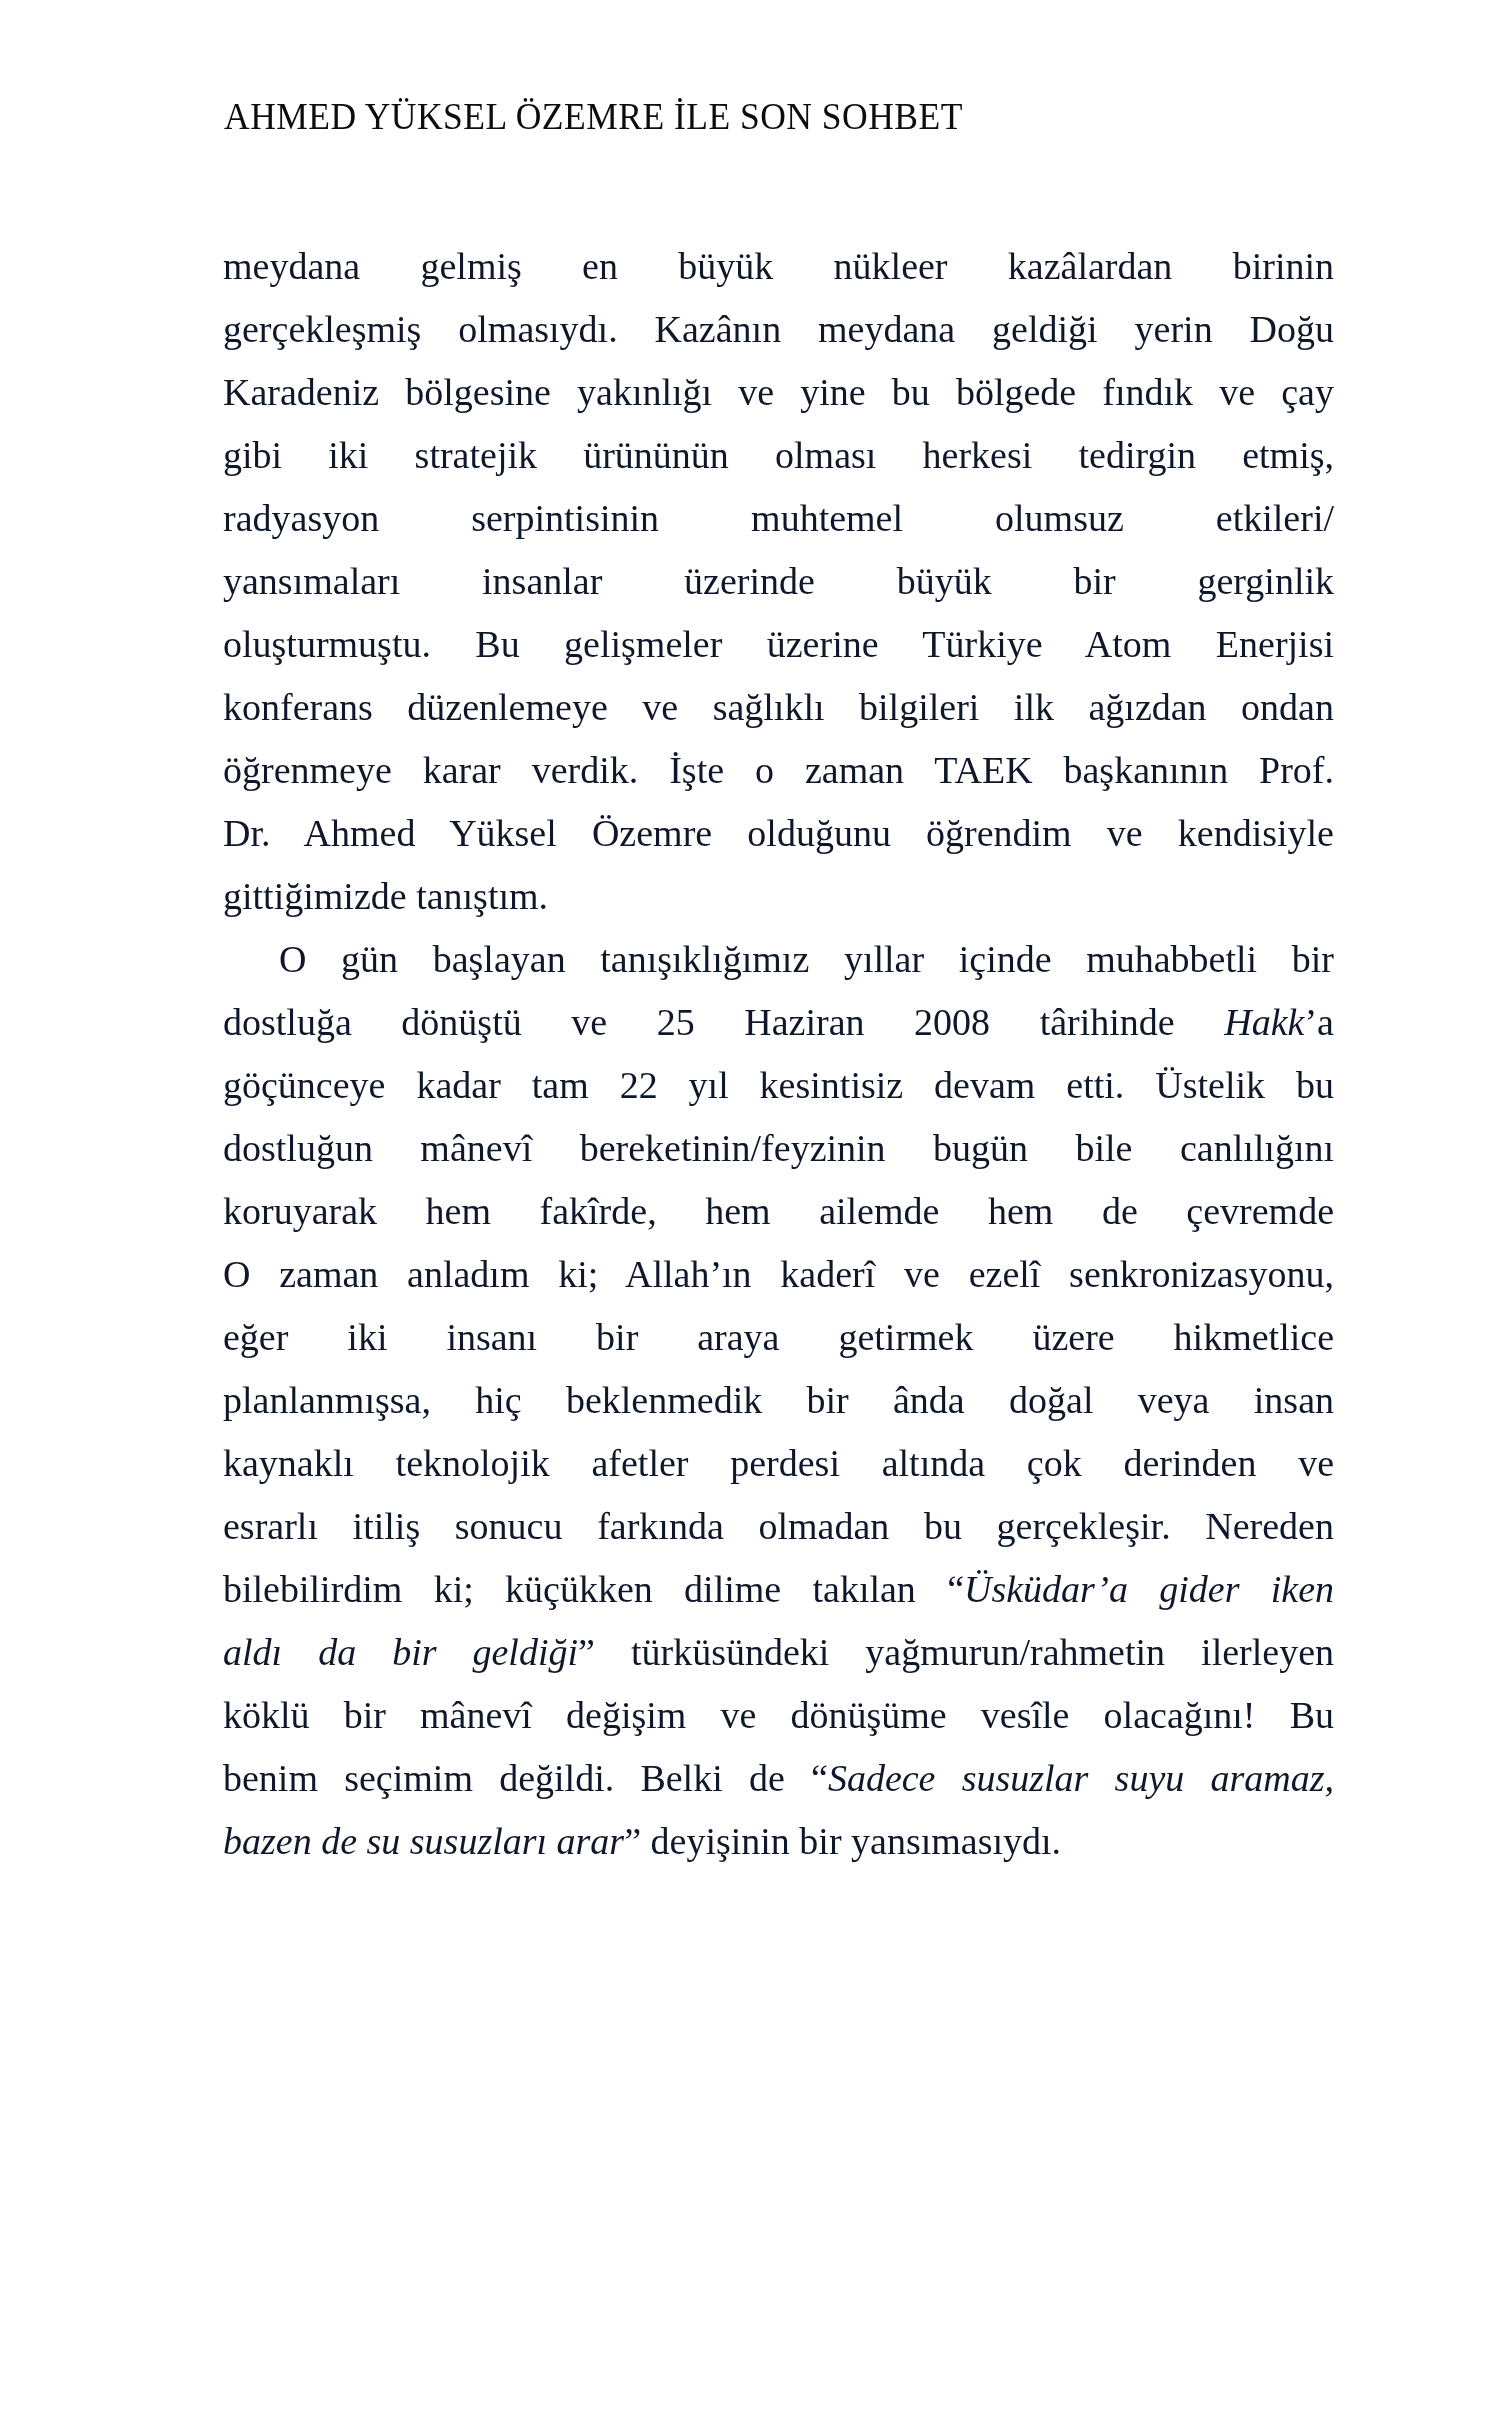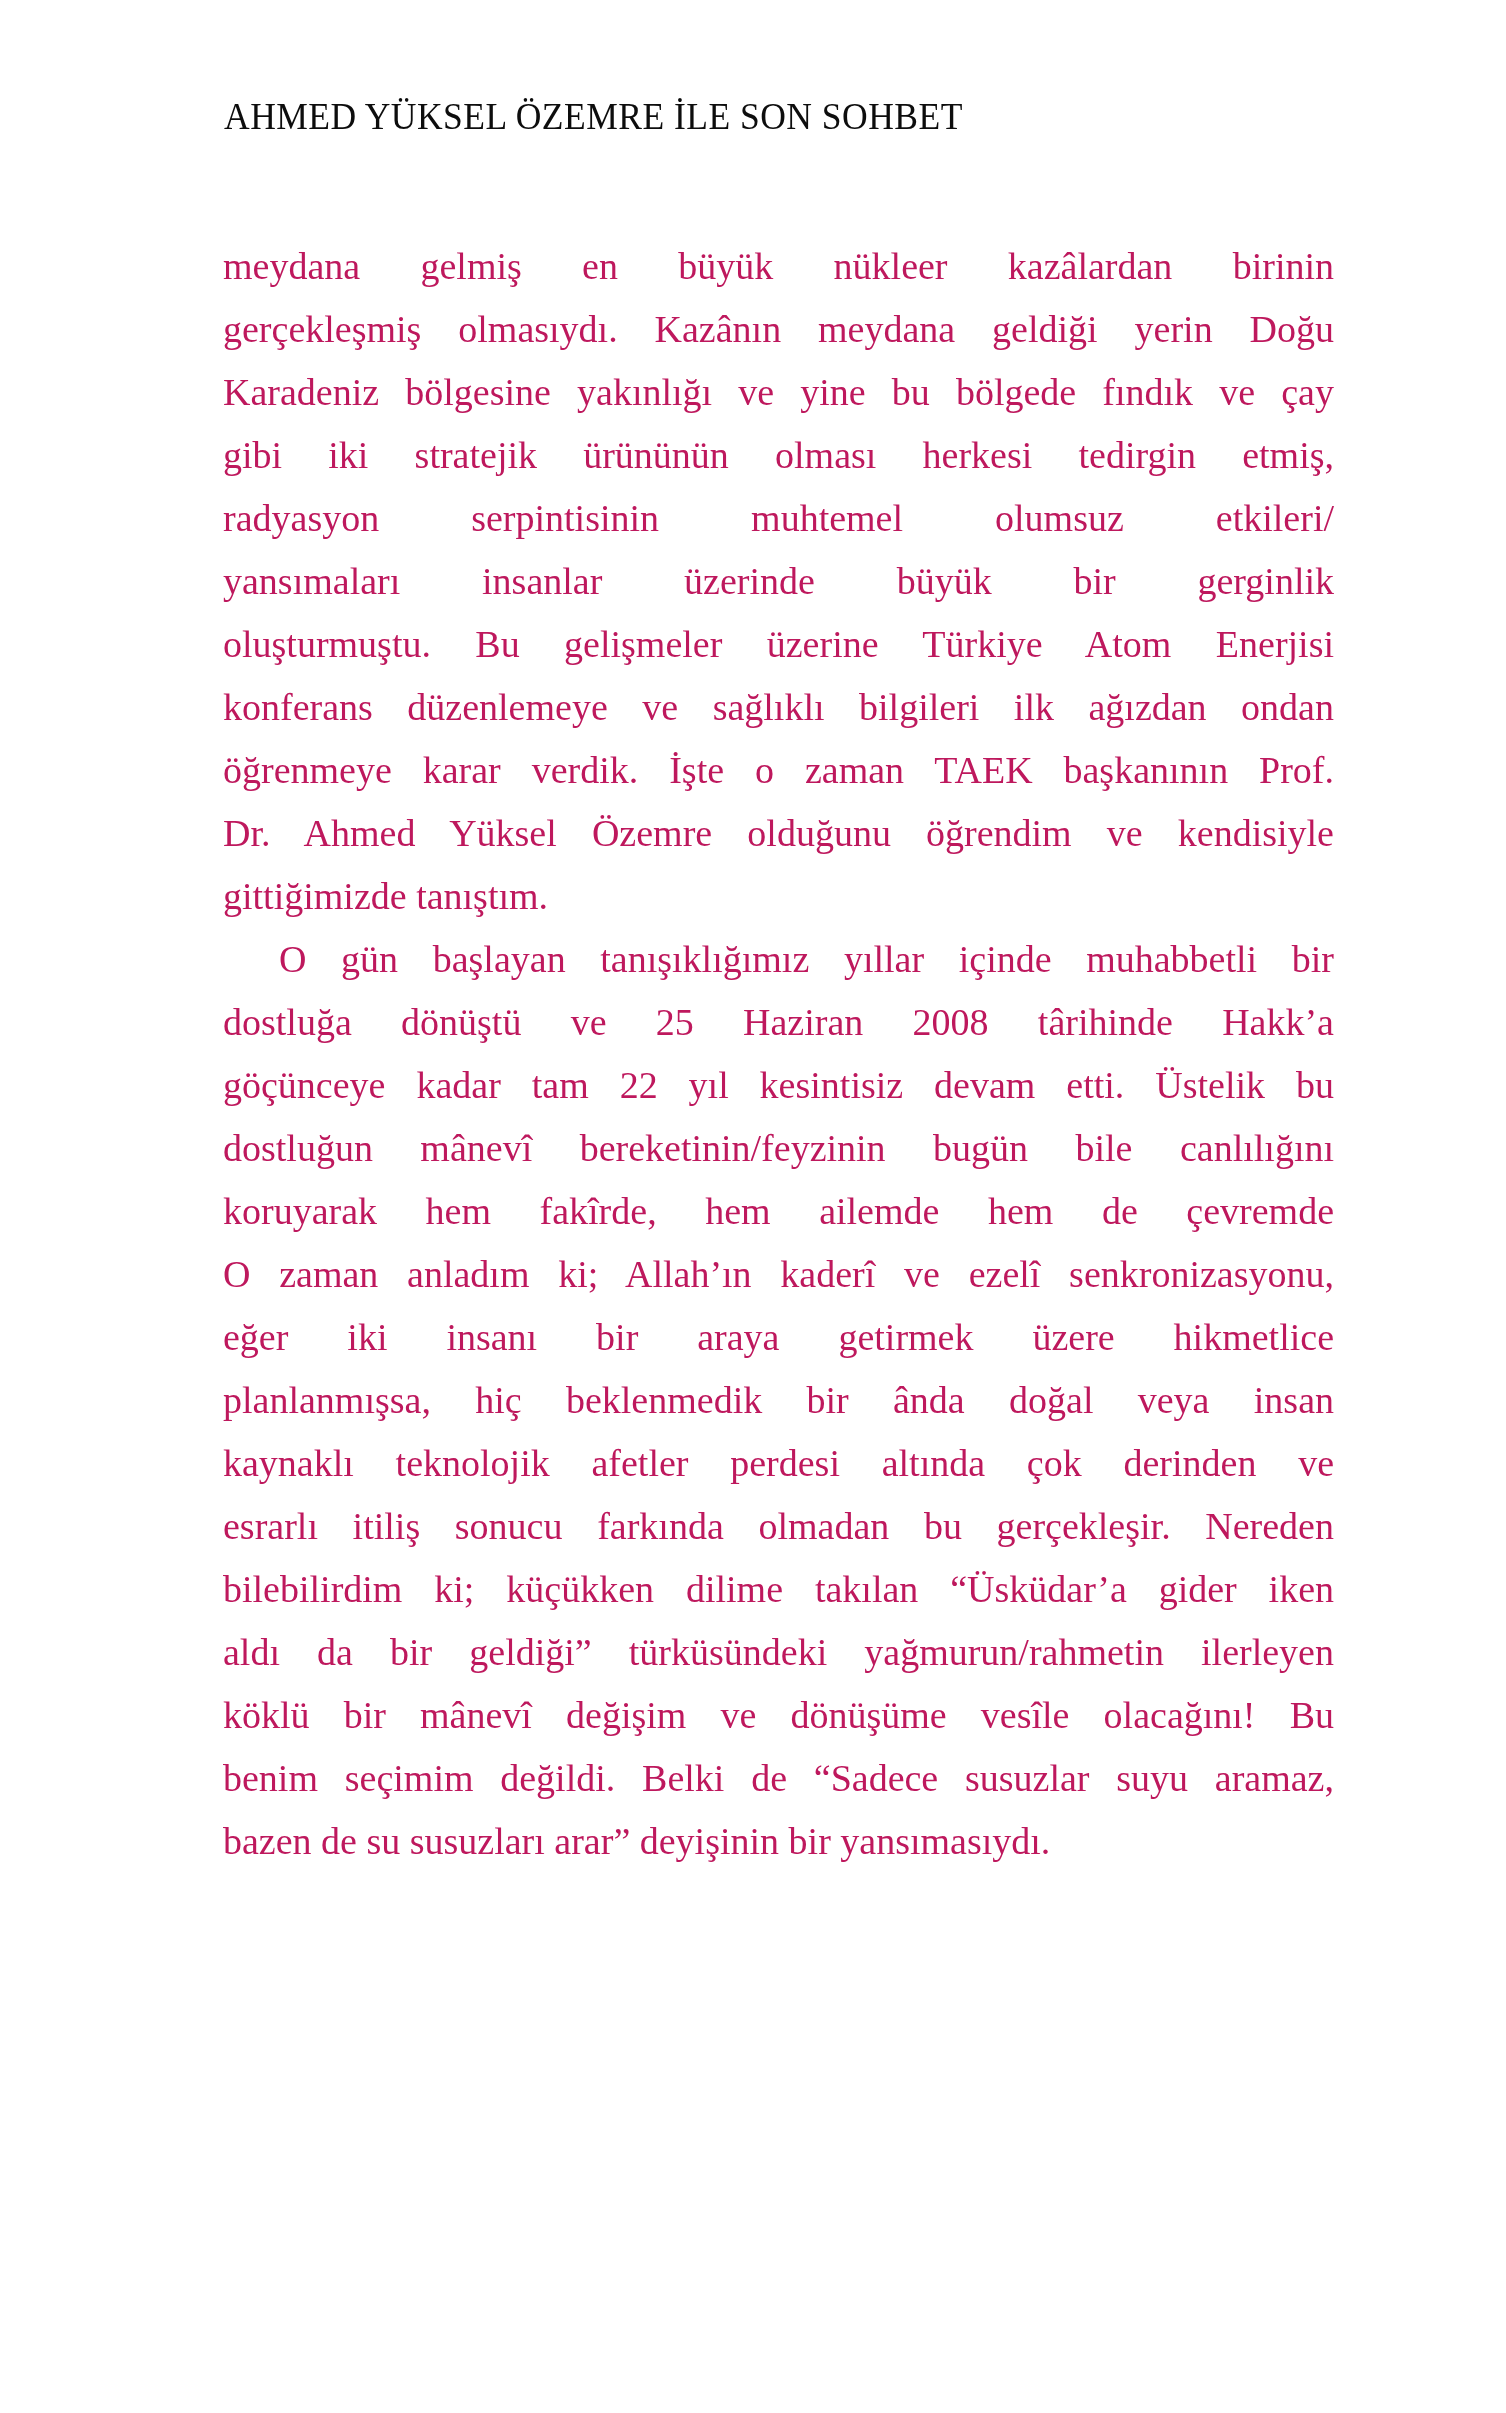--- a/index.html
+++ b/index.html
@@ -31,41 +31,41 @@
     white-space: nowrap;
     transform: scaleX(0.96);
     transform-origin: left center;
   }
   .text-block {
     position: absolute;
     left: 223px;
     top: 235px;
     width: 1111px;
     font-size: 38px;
-    color: #be185d;
+    color: #0f172a;
   }
   .paragraph {
     margin: 0;
     padding: 0;
   }
   .line {
     line-height: 63px;
     height: 63px;
     text-align: justify;
     text-align-last: justify;
     overflow: visible;
   }
   .line.last {
     text-align-last: left;
   }
   .line.indent {
     padding-left: 56px;
   }
   .seg { font-style: normal; }
-  .seg.italic { }
+  .seg.italic { font-style: italic; }
 </style>
 </head>
 <body>
 
 <div class="page">
   <div class="running-header">AHMED YÜKSEL ÖZEMRE İLE SON SOHBET</div>
 
   <div class="text-block">
       <div class="paragraph">
         <div class="line"><span class="seg">meydana gelmiş en büyük nükleer kazâlardan birinin</span></div>

